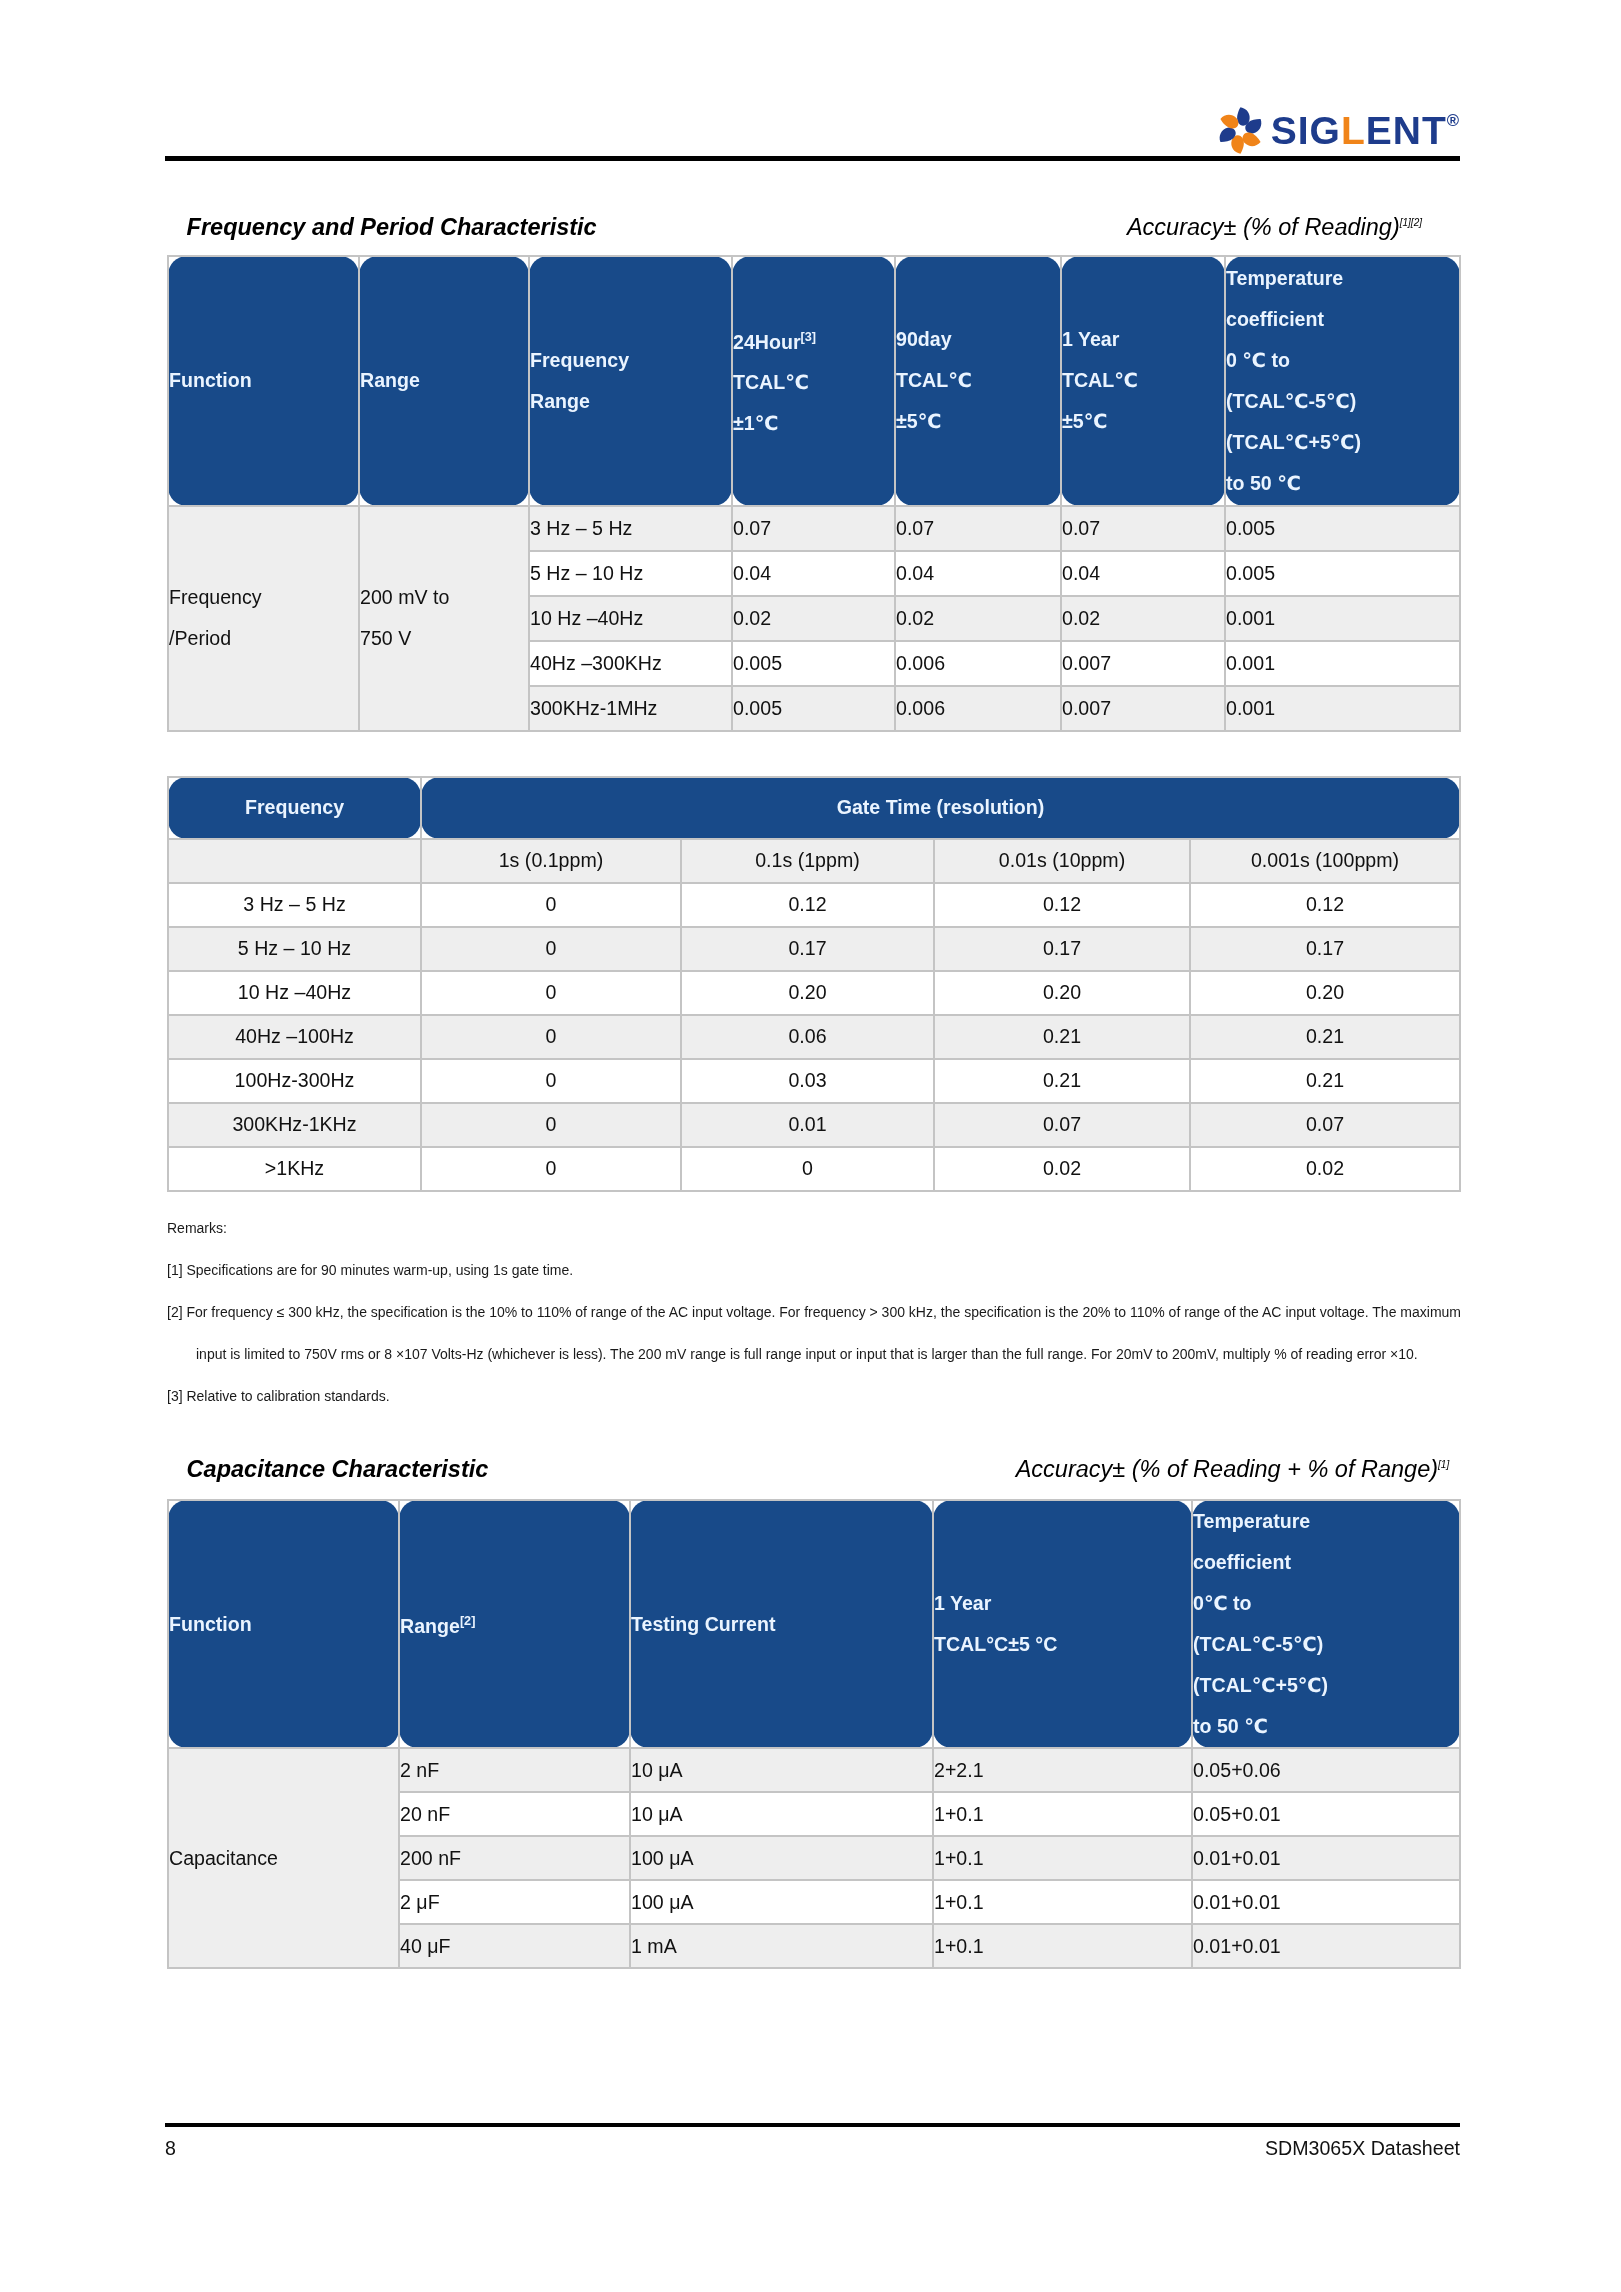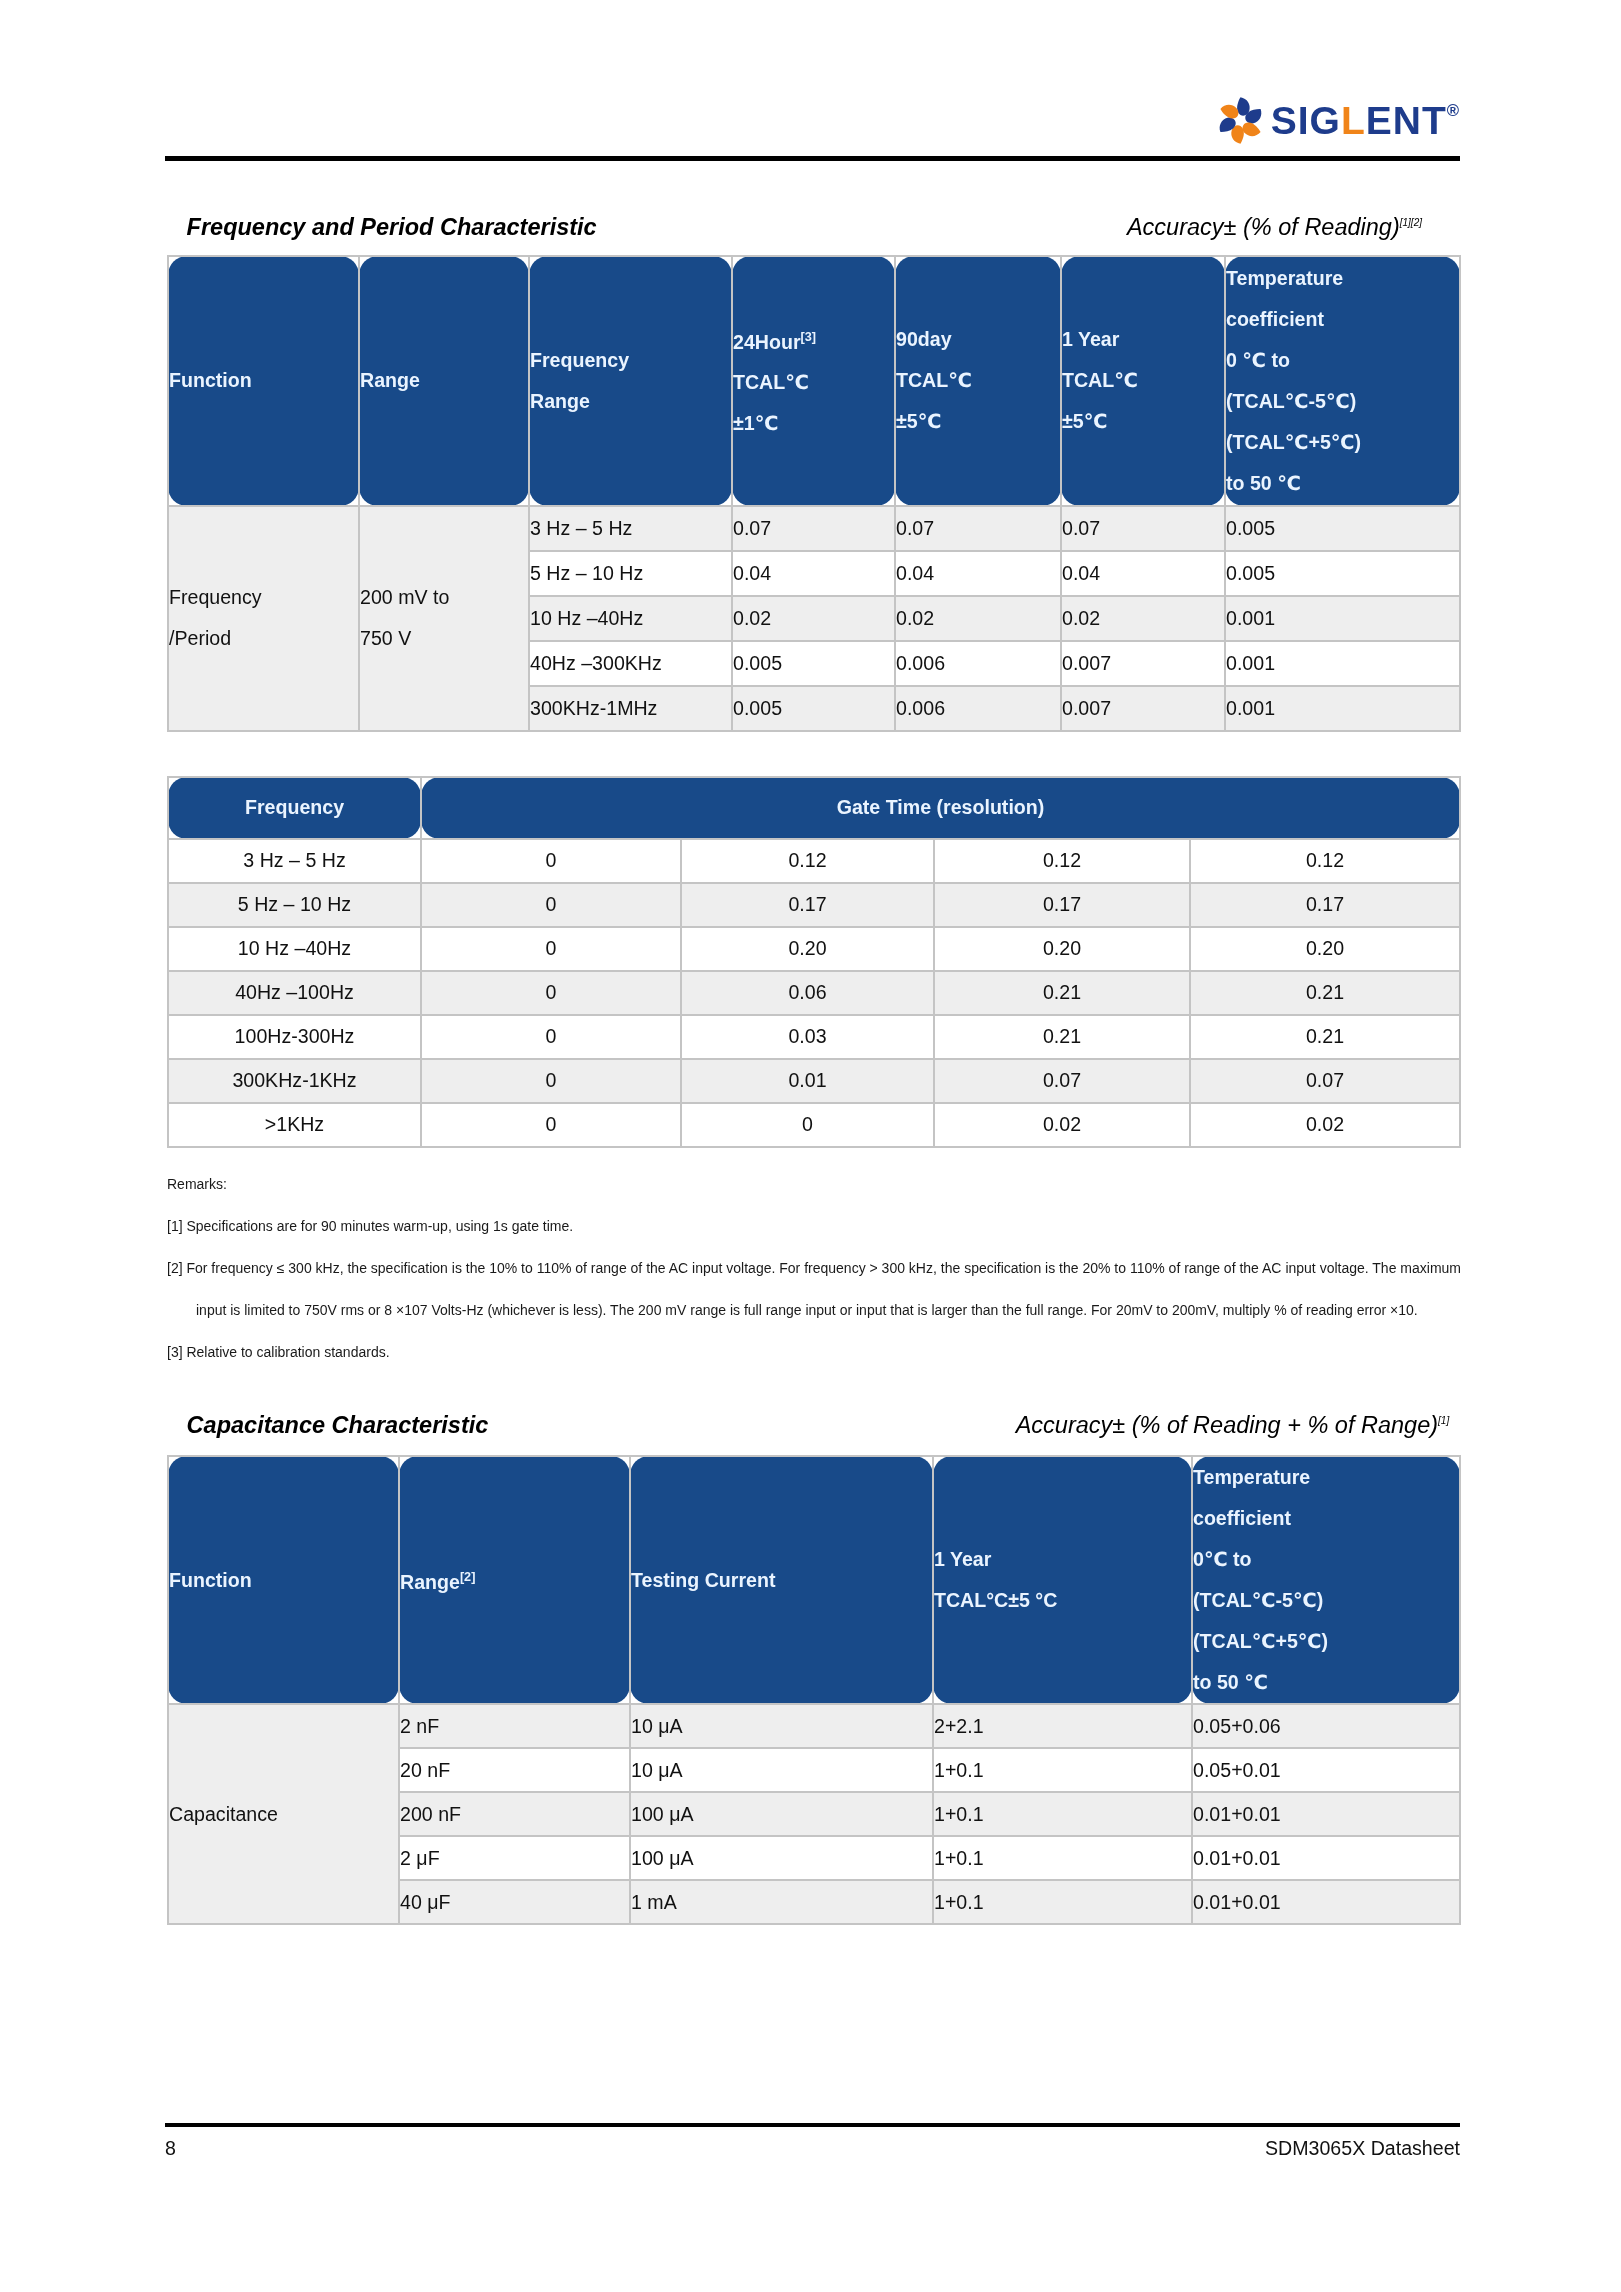--- a/index.html
+++ b/index.html
@@ -2,21 +2,21 @@
 <html><head>
 <meta charset="utf-8">
 <style>
   html,body { margin:0; padding:0; background:#fff; }
   .page {
     position:relative; width:1621px; height:2293px; background:#ffffff;
     font-family:"Liberation Sans","DejaVu Sans",sans-serif; color:#111;
     overflow:hidden;
   }
   
-  .logo { position:absolute; top:94px; right:161px; display:flex; align-items:center; }
+  .logo { position:absolute; top:104px; right:161px; display:flex; align-items:center; }
   .logo svg { width:53px; height:53px; margin-right:3.9px; }
   .logo-text { font-size:39px; font-weight:bold; letter-spacing:1px; color:#1E3C8C; line-height:1; }
   .logo-text .l-orange { color:#F08419; }
   .logo-text .reg { font-size:16.7px; vertical-align:17.6px; font-weight:bold; }
   .rule-top { position:absolute; left:165px; right:161px; top:156px; height:4.9px; background:#000; }
   
   .content { position:absolute; left:167px; top:214px; width:1294px; }
   .sec-head { display:flex; justify-content:space-between; align-items:flex-end;font-style:italic; }
   .sec-title { font-size:23.5px; font-weight:bold; color:#000; padding-left:19.6px; }
   .sec-acc { font-size:23.5px; color:#000; }
@@ -193,20 +193,27 @@
           <col style="width:260px">
           <col style="width:253px">
           <col style="width:256px">
           <col>
       </colgroup>
       <thead>
         <tr class="blue">
           <th>Frequency</th>
           <th colspan="4">Gate Time (resolution)</th>
         </tr>
+        <tr class="sub">
+          <td></td>
+          <td>1s (0.1ppm)</td>
+          <td>0.1s (1ppm)</td>
+          <td>0.01s (10ppm)</td>
+          <td>0.001s (100ppm)</td>
+        </tr>
       </thead>
       <tbody>
         <tr>
           <td>3 Hz – 5 Hz</td>
           <td>0</td>
           <td>0.12</td>
           <td>0.12</td>
           <td>0.12</td>
         </tr>
         <tr>

